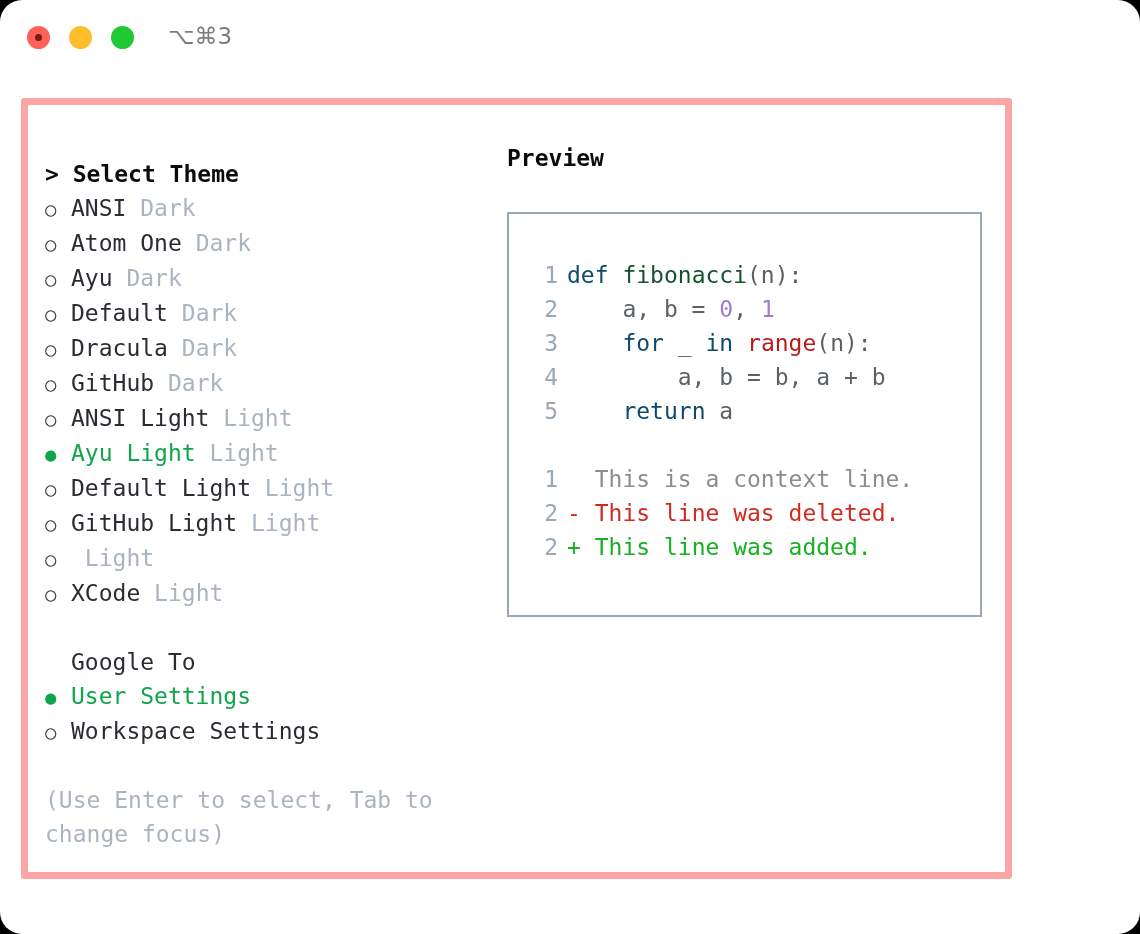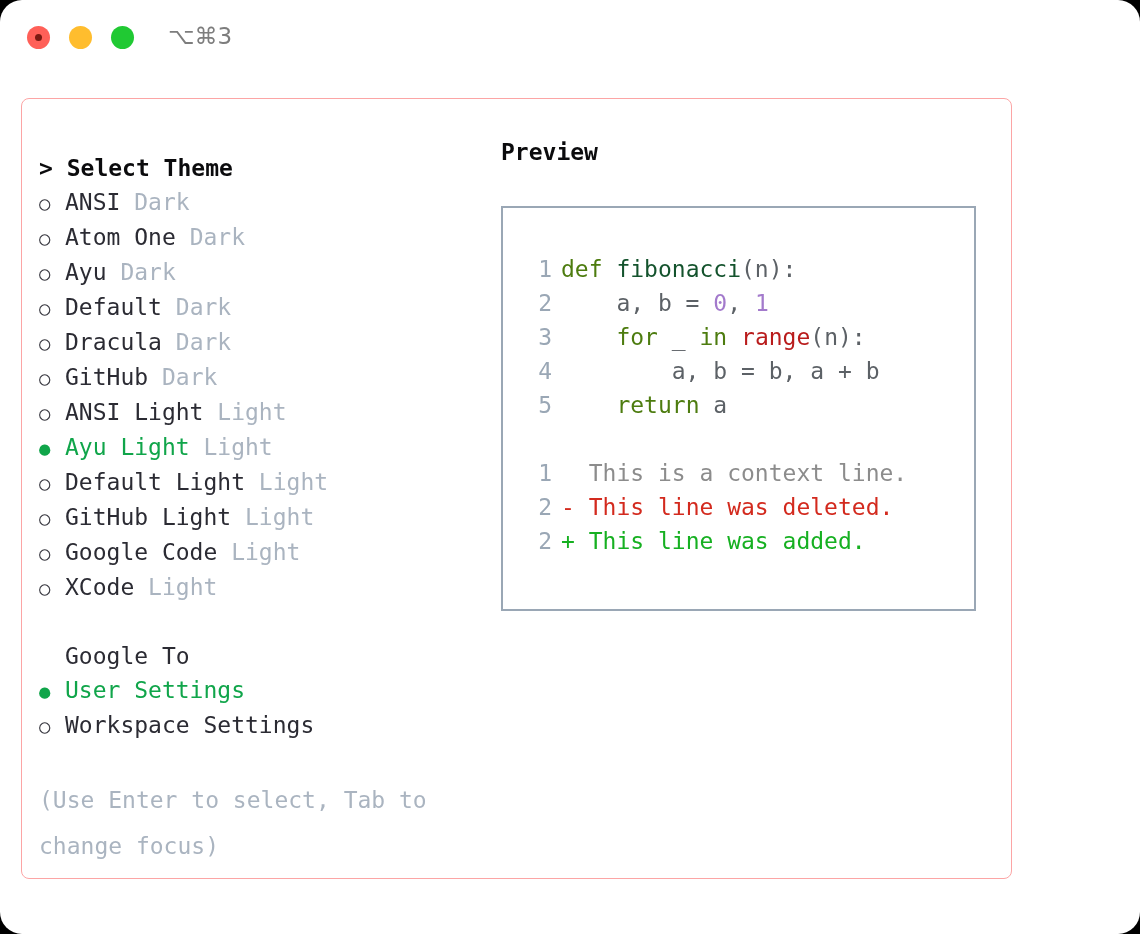--- a/index.html
+++ b/index.html
@@ -63,22 +63,22 @@
     letter-spacing: 0px;
     font-family: "DejaVu Sans", "Liberation Sans", sans-serif;
   }
 
   
   .panel {
     position: absolute;
     left: 21px; top: 98px;
     width: 991px;
     height: 781px;
-    border: 1px solid #fca5a5;
-    border-radius: 8px;
+    border: 7px solid #fca5a5;
+    border-radius: 3px;
     background: #ffffff;
     box-sizing: border-box;
   }
 
   
   .left-col {
     position: absolute;
     left: 17px; top: 52px;
     width: 430px;
   }
@@ -115,21 +115,21 @@
     color: #2b2b33;
     line-height: 34px;
     padding-left: 26px;
     white-space: pre;
   }
   .spacer-lg { height: 34px; }
 
   .hint {
     margin-top: 34px;
     font-size: 23px;
-    line-height: 46px;
+    line-height: 34px;
     color: #aab4c0;
     width: 410px;
   }
 
   
   .right-col {
     position: absolute;
     left: 479px; top: 36px;
     width: 490px;
   }
@@ -151,21 +151,21 @@
   }
   .cline { display: flex; white-space: pre; }
   .ln {
     display: inline-block;
     width: 40px;
     text-align: right;
     color: #9aa7b5;
     flex: 0 0 40px;
     margin-right: 9px;
   }
-  .tok-kw   { color: #4d7c0f; }
+  .tok-kw   { color: #0c4a6e; }
   .tok-fn   { color: #14532d; }
   .tok-num  { color: #a37acc; }
   .tok-call { color: #b91c1c; }
   .tok-txt  { color: #5c6166; }
   .tok-punc { color: #5c6166; }
   .diff-ctx { color: #8c8c8c; }
   .diff-del { color: #d32a1e; }
   .diff-add { color: #16b021; }
   .gap { height: 34px; }
 </style>
@@ -192,21 +192,21 @@
           <div class="row"><span class="bullet">○</span><span class="label">ANSI</span><span class="suffix"> Dark</span></div>
           <div class="row"><span class="bullet">○</span><span class="label">Atom One</span><span class="suffix"> Dark</span></div>
           <div class="row"><span class="bullet">○</span><span class="label">Ayu</span><span class="suffix"> Dark</span></div>
           <div class="row"><span class="bullet">○</span><span class="label">Default</span><span class="suffix"> Dark</span></div>
           <div class="row"><span class="bullet">○</span><span class="label">Dracula</span><span class="suffix"> Dark</span></div>
           <div class="row"><span class="bullet">○</span><span class="label">GitHub</span><span class="suffix"> Dark</span></div>
           <div class="row"><span class="bullet">○</span><span class="label">ANSI Light</span><span class="suffix"> Light</span></div>
           <div class="row"><span class="bullet on">●</span><span class="label sel">Ayu Light</span><span class="suffix"> Light</span></div>
           <div class="row"><span class="bullet">○</span><span class="label">Default Light</span><span class="suffix"> Light</span></div>
           <div class="row"><span class="bullet">○</span><span class="label">GitHub Light</span><span class="suffix"> Light</span></div>
-          <div class="row"><span class="bullet">○</span><span class="label">Google Code</span><span class="suffix"> Light</span></div>
+          <div class="row"><span class="bullet">○</span><span class="suffix"> Light</span></div>
           <div class="row"><span class="bullet">○</span><span class="label">XCode</span><span class="suffix"> Light</span></div>
         </div>
 
       <div class="spacer-lg"></div>
 
       <div class="section-head">Google To</div>
 
       <div class="list" id="apply-list">
           <div class="row"><span class="bullet on">●</span><span class="label sel">User Settings</span></div>
           <div class="row"><span class="bullet">○</span><span class="label">Workspace Settings</span></div>

